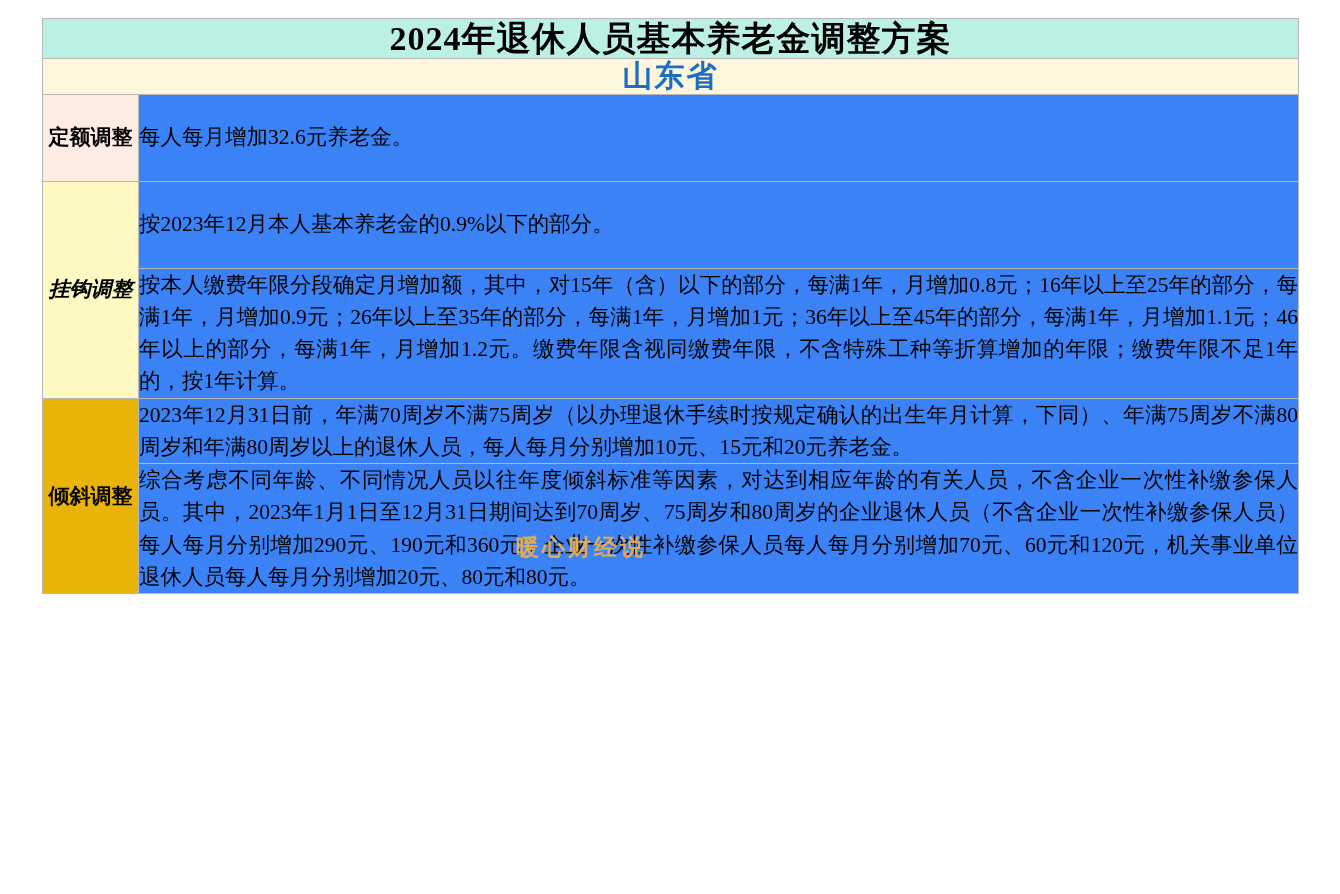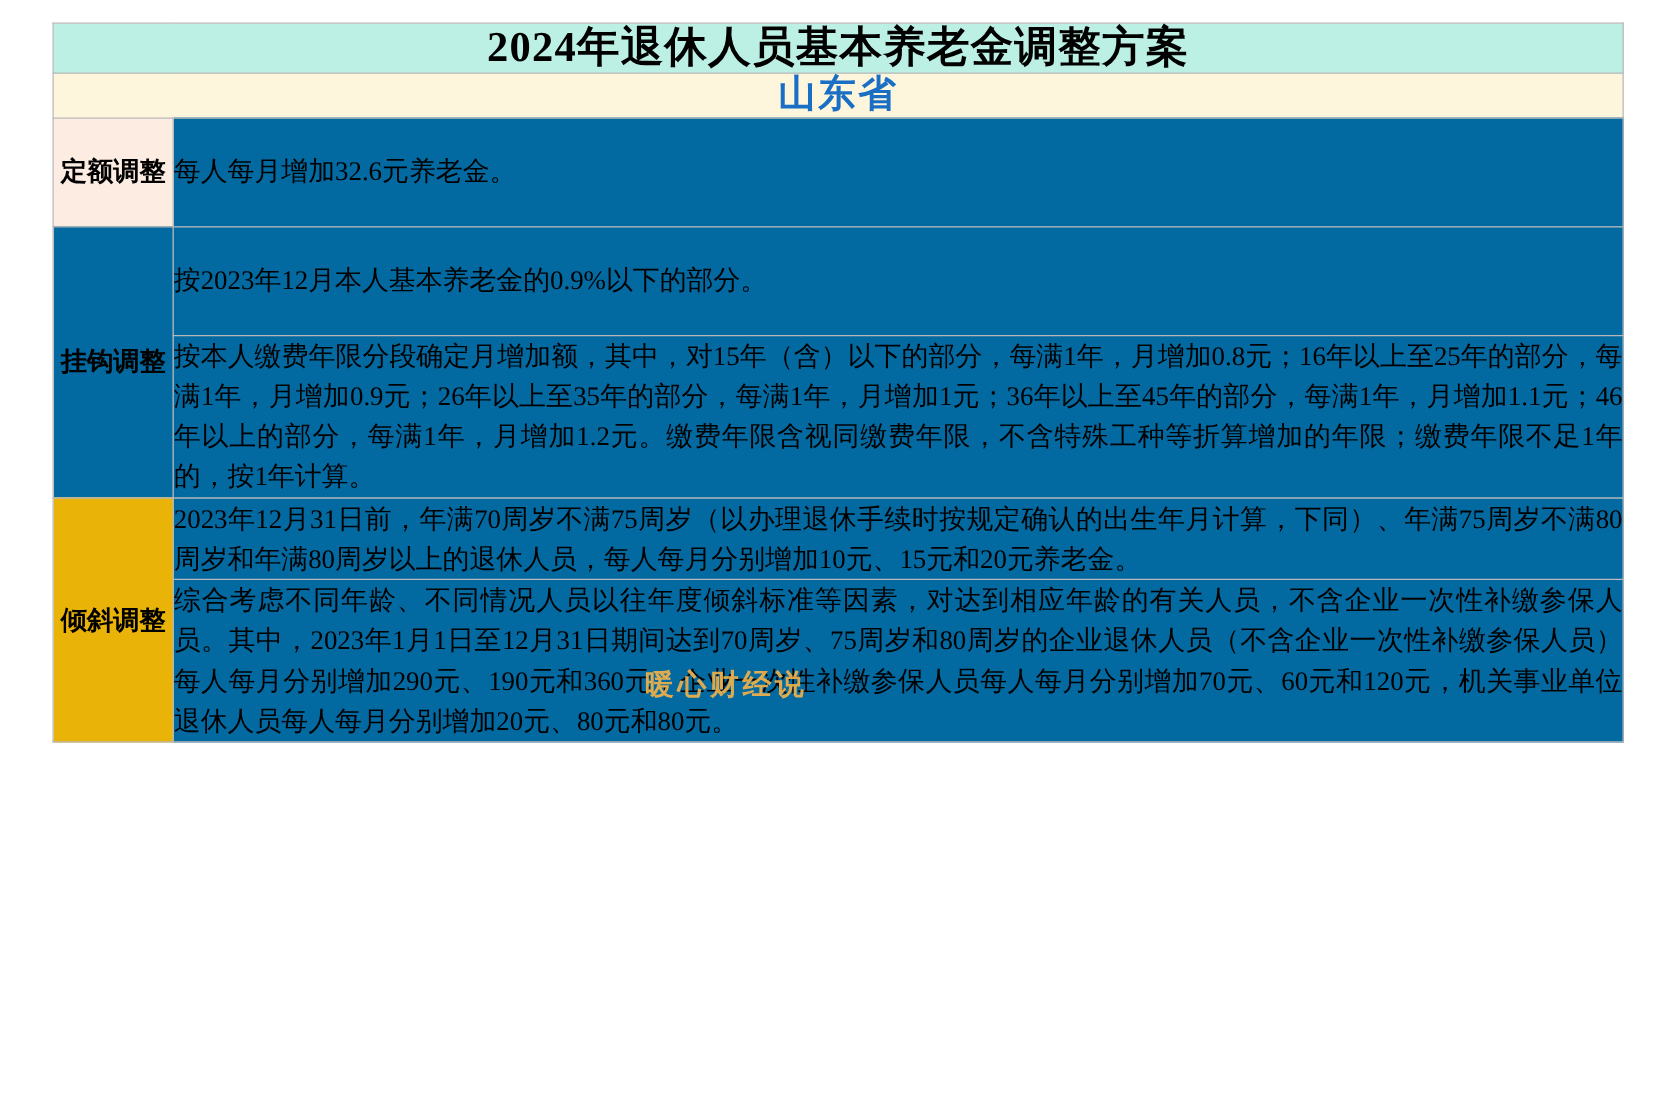--- a/index.html
+++ b/index.html
@@ -54,25 +54,25 @@
   .label-cell {
     width: 96px;
     text-align: center;
     font-size: 21px;
     font-weight: bold;
     color: #000000;
     line-height: 1.35;
     padding: 4px 2px;
   }
   .lbl-fixed  { background: #fdece2; margin-top: 21px; }
-  .lbl-linked { background: #0369a1; }
+  .lbl-linked { background: #fef9c3; font-style: italic; }
   .lbl-tilt   { background: #eab308; }
 
   .body-cell {
-    background: #0369a1;
+    background: #3b82f6;
     font-size: 21.5px;
     color: #000000;
     line-height: 1.5;
     padding: 9px 12px 11px 12px;
     text-align: justify;
     text-justify: inter-ideograph;
   }
   .tall-a  { height: 86px; }
   .watermark {
     position: absolute;

